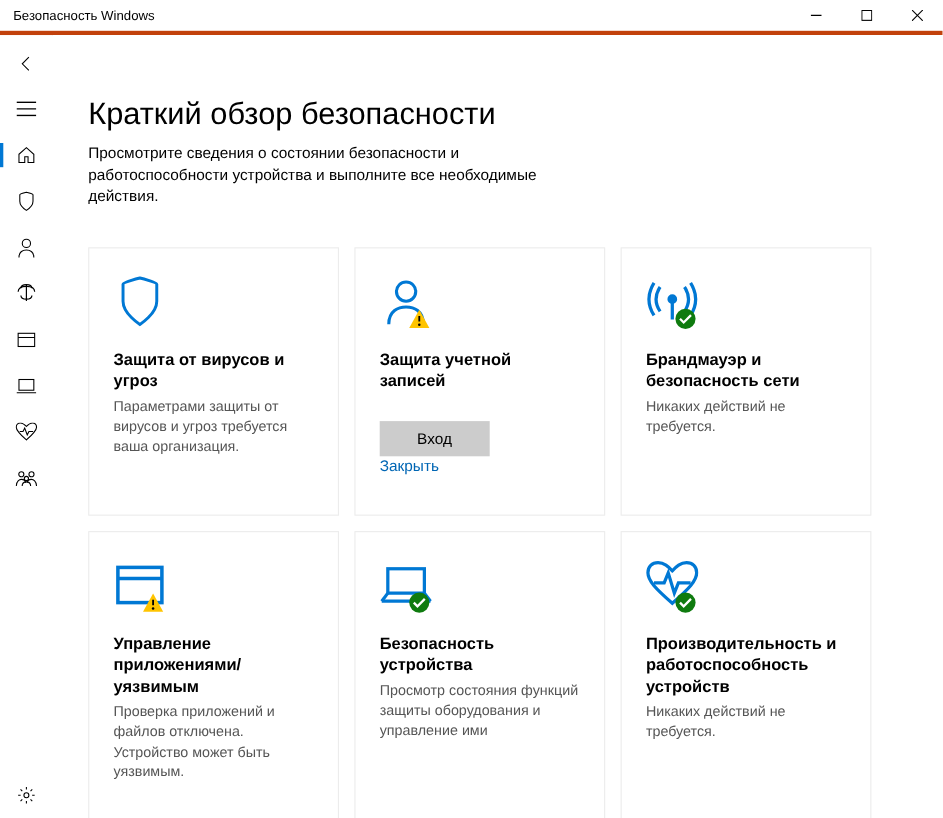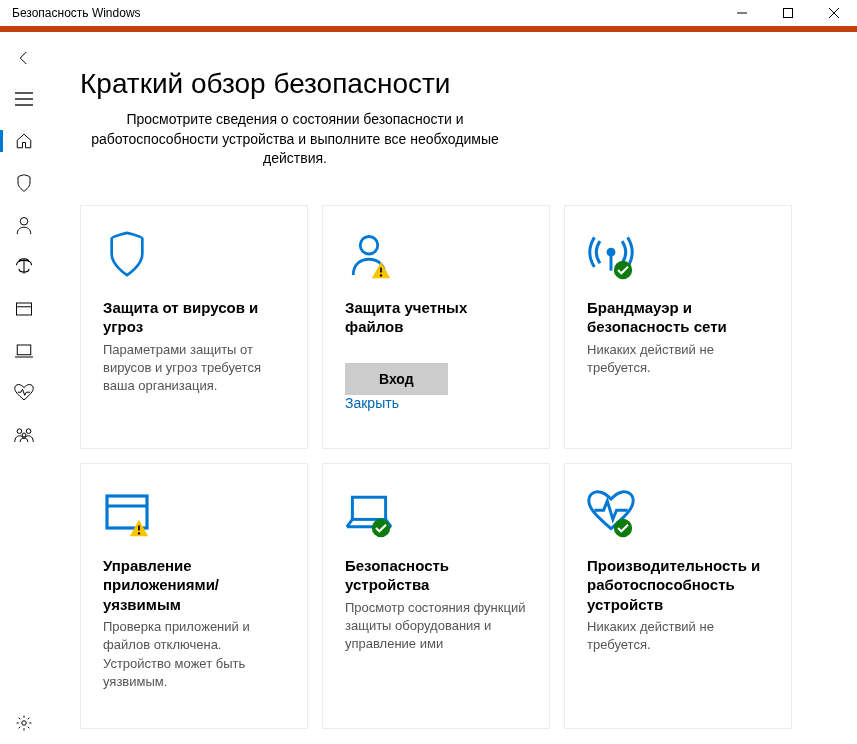--- a/index.html
+++ b/index.html
@@ -1,45 +1,45 @@
 <!DOCTYPE html>
 <html><head>
 <meta charset="utf-8">
 <style>
   * { margin: 0; padding: 0; box-sizing: border-box; }
   html, body { width: 857px; height: 744px; font-family: "Segoe UI", sans-serif; background: #fff; overflow: hidden; }
-  .titlebar { height: 32px; display: flex; align-items: center; border-bottom: 6px solid #c2410c; }
+  .titlebar { height: 32px; display: flex; align-items: center; border-bottom: 4px solid #c2410c; }
   .titlebar-title { font-size: 12px; padding-left: 12px; color: #000; flex: 1; }
   .win-controls { display: flex; }
   .win-btn { width: 46px; height: 32px; display: flex; align-items: center; justify-content: center; cursor: pointer; }
   .win-btn svg { stroke: #000; fill: none; }
 
   .body { display: flex; height: calc(100% - 32px); }
 
   .sidebar { width: 48px; display: flex; flex-direction: column; background: #fff; padding-top: 6px; position: relative; }
   .sidebar-item { width: 48px; height: 42px; display: flex; align-items: center; justify-content: center; cursor: pointer; position: relative; }
   .sidebar-item.back { height: 40px; }
   .sidebar-item.active::before { content: ""; position: absolute; left: 0; top: 10px; bottom: 10px; width: 3px; background: #0078d4; }
   .sidebar-spacer { flex: 1; }
   .sidebar svg { stroke: #000; fill: none; stroke-width: 1.3; }
 
   .content { flex: 1; overflow-y: auto; padding: 0 24px 24px 32px; background: #fff; position: relative; }
   .content::-webkit-scrollbar { width: 10px; }
   .content::-webkit-scrollbar-thumb { background: #c2c2c2; }
   .content::-webkit-scrollbar-track { background: #f0f0f0; }
 
-  .page-title { font-size: 28px; font-weight: 400; color: #000; margin-top: 36px; margin-bottom: 10px; }
-  .page-subtitle { font-size: 14px; color: #000; max-width: 430px; line-height: 1.4; margin-bottom: 36px; text-align: center; }
+  .page-title { font-size: 28px; font-weight: 400; color: #000; margin-top: 56px; margin-bottom: 10px; }
+  .page-subtitle { font-size: 14px; color: #000; max-width: 430px; line-height: 1.4; margin-bottom: 36px; }
 
   .grid { display: grid; grid-template-columns: repeat(3, 228px); gap: 14px; }
   .card { background: #fff; border: 1px solid #ececec; padding: 24px 22px 37px 22px; display: flex; flex-direction: column; align-items: flex-start; min-height: 180px; }
   .card-icon { width: 48px; height: 48px; margin-bottom: 20px; display:flex; align-items:center; justify-content:center; position:relative; }
   .card-title { font-size: 15px; font-weight: 600; color: #000; margin-bottom: 4px; line-height: 1.3; }
   .card-desc { font-size: 13px; color: #555; line-height: 1.4; }
-  .card-btn { background: #ccc; border: none; font-size: 14px; padding: 8px 34px; margin-top: 22px; cursor: pointer; color:#000;font-weight:bold;}
+  .card-btn { background: #ccc; border: none; font-size: 14px; padding: 8px 34px; margin-top: 22px; cursor: pointer; color:#000;}
   .card-link { color: #0066b4; font-size: 14px; cursor: pointer; }
 
   .badge { position: absolute; width: 20px; height: 20px; right: 2px; bottom: -2px; }
   .badge-warn { fill: #ffc400; }
   .badge-ok { fill: #0f7b0f; }
 </style>
 </head>
 <body>
 
 <div class="titlebar">
@@ -160,21 +160,21 @@
           <svg width="42" height="48" viewBox="0 0 24 26" stroke="#0078d4" fill="none" stroke-width="1.6">
               <circle cx="12" cy="8" r="5"></circle>
               <path d="M3 25 C3 18 8 16 12 16 C16 16 21 18 21 25"></path>
             </svg>
           <svg class="badge" viewBox="0 0 24 24">
               <polygon class="badge-warn" points="12 2 23 22 1 22"></polygon>
               <line x1="12" y1="9" x2="12" y2="15" stroke="#000" stroke-width="2"></line>
               <circle cx="12" cy="18.5" r="1.4" fill="#000"></circle>
             </svg>
         </div>
-        <div class="card-title">Защита учетных файлов</div>
+        <div class="card-title">Защита учетной записей</div>
         <button class="card-btn">Вход</button>
         <div class="card-link">Закрыть</div>
       </div>
 
       <div class="card">
         <div class="card-icon">
           <svg width="50" height="44" viewBox="0 0 26 22" stroke="#0078d4" fill="none" stroke-width="1.6">
               <path d="M7 4 Q3 10 7 16"></path>
               <path d="M4 2 Q-1 10 4 18"></path>
               <path d="M19 4 Q23 10 19 16"></path>

